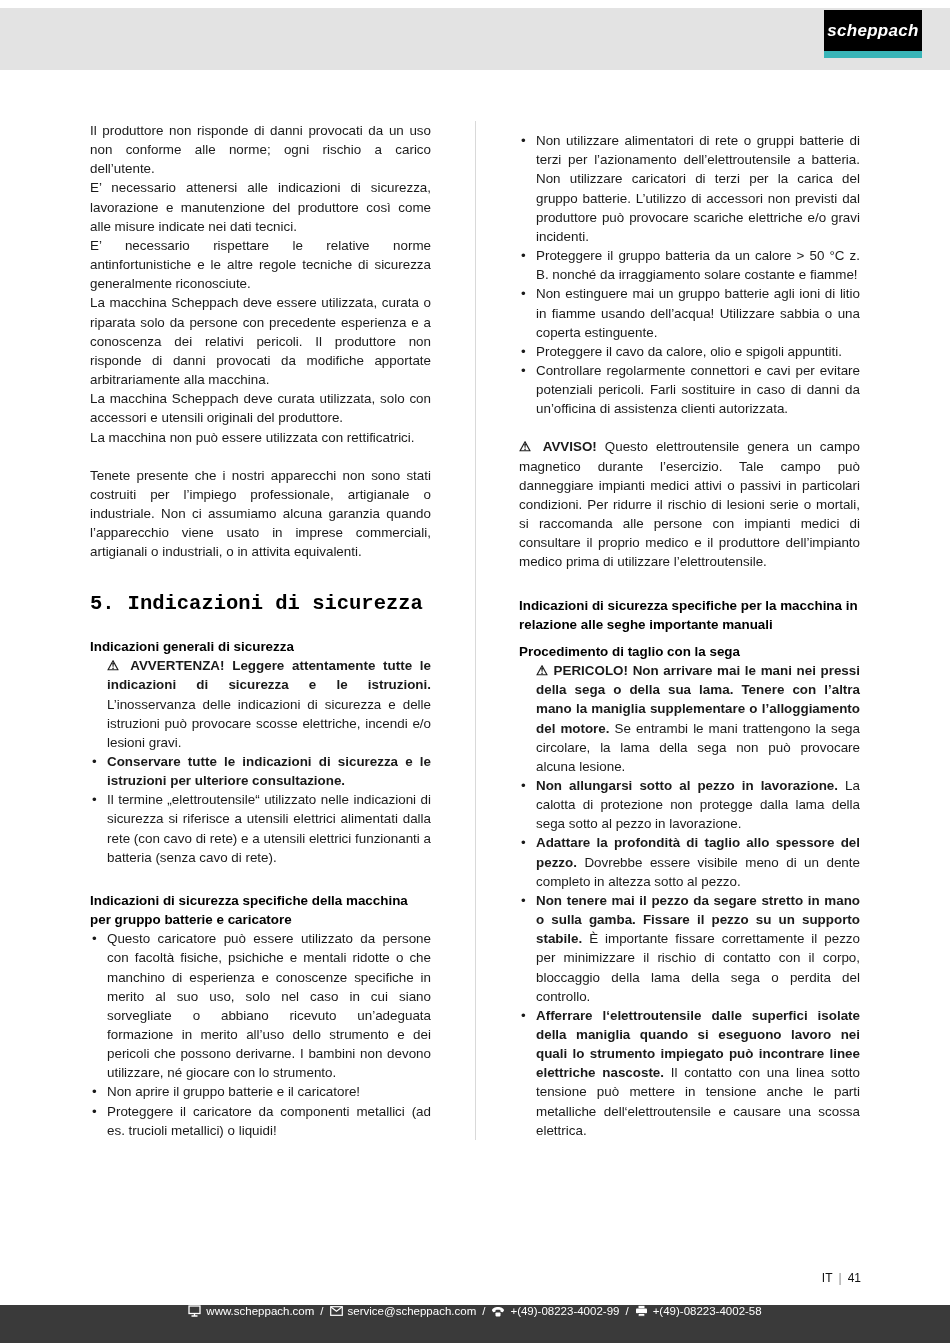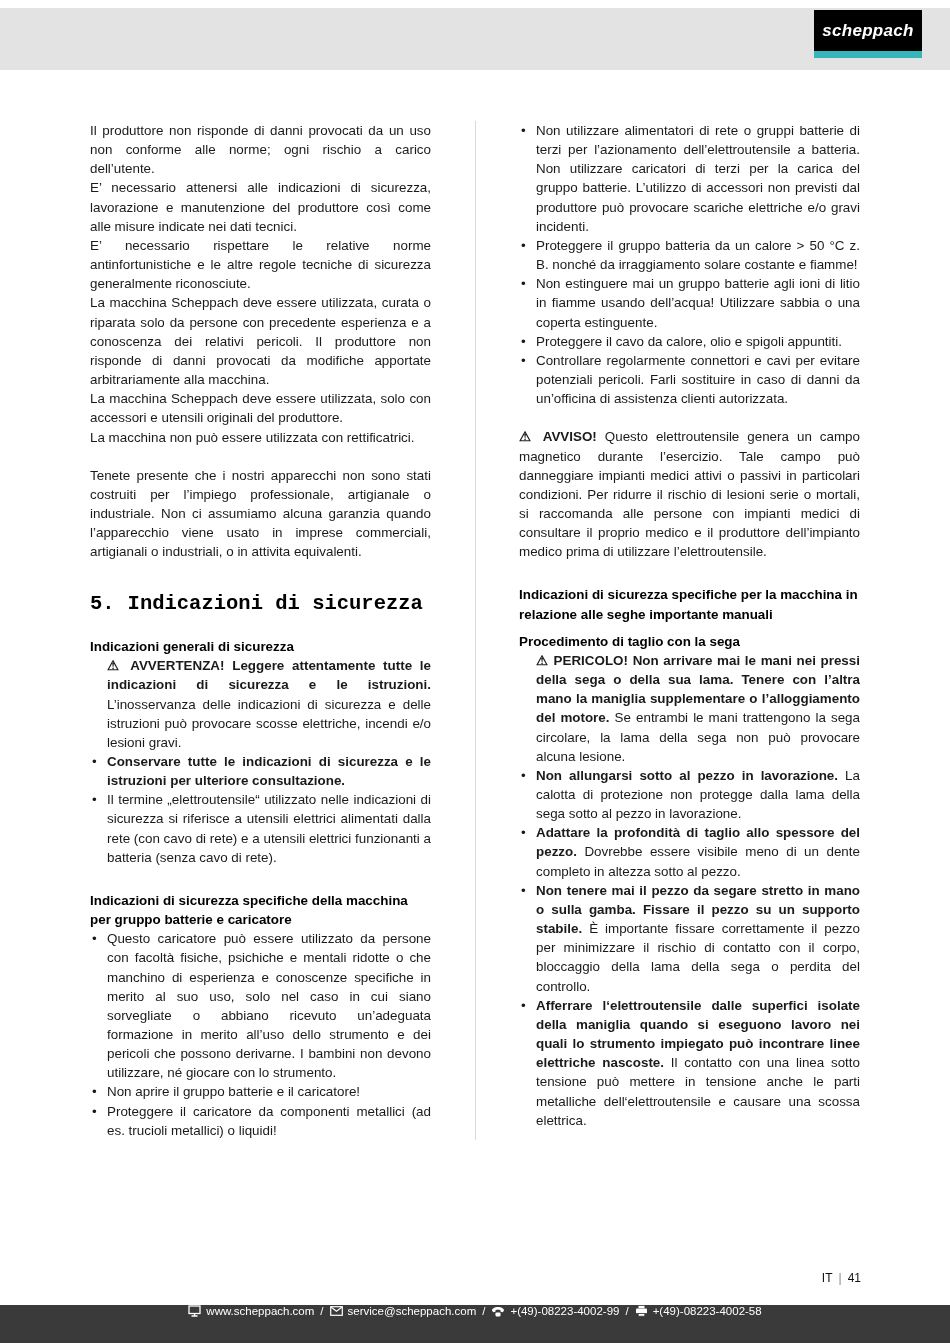--- a/index.html
+++ b/index.html
@@ -2,27 +2,27 @@
 <html lang="it" style="--accent: #38b5b8; --header-bg: #e3e3e3; --footer-bg: #3a3a3a;"><head>
 <meta charset="utf-8">
 <style>
   * { box-sizing: border-box; }
   html, body { margin: 0; padding: 0; }
   body { font-family: "Liberation Sans", sans-serif; background: #fff; }
   .page { position: relative; width: 950px; height: 1343px; background: #fff; overflow: hidden; }
 
   
   .header { position: absolute; top: 8px; left: 0; right: 0; height: 62px; background: var(--header-bg, #e3e3e3); }
-  .logo { position: absolute; top: 2px; right: 28px; width: 108px; }
+  .logo { position: absolute; top: 2px; right: 28px; width: 98px; }
   .logo-box { background: #000; color: #fff; height: 41px; display: flex; align-items: center; justify-content: center;
               font-style: italic; font-weight: bold; font-size: 17px; letter-spacing: .3px; }
   .logo-underline { height: 7px; background: var(--accent, #38b5b8); }
 
   
-  .content { position: absolute; top: 121px; left: 90px; right: 90px; display: flex; justify-content: space-between; }
+  .content { position: absolute; top: 121px; left: 90px; right: 90px; display: flex; justify-content: space-between; align-items: flex-end; }
   .col { width: 341px; font-size: 13.4px; line-height: 1.43; color: #1a1a1a; text-align: justify; hyphens: auto; -webkit-hyphens: auto; }
   .divider { width: 1px; background: #d9d9d9; align-self: stretch; }
 
   .col p { margin: 0; }
   .col p.warn { padding-left: 17px; }
   .gap { height: 19px; }
   .b { font-weight: bold; }
 
   .h1 { font-size: 20.5px; font-weight: bold; color: #000; margin: 31px 0 20px; text-align: left; line-height: 1.2; font-family: Liberation Mono, monospace; }
   .h1-num { margin-right: 13px; }
@@ -60,21 +60,21 @@
       <div class="logo-underline"></div>
     </div>
   </div>
 
   <div class="content">
     <div class="col">
         <p><span>Il produttore non risponde di danni provocati da un uso non conforme alle norme; ogni rischio a carico dell’utente.</span></p>
         <p><span>E’ necessario attenersi alle indicazioni di sicurezza, lavorazione e manutenzione del produttore così come alle misure indicate nei dati tecnici.</span></p>
         <p><span>E’ necessario rispettare le relative norme antinfortunistiche e le altre regole tecniche di sicurezza generalmente riconosciute.</span></p>
         <p><span>La macchina Scheppach deve essere utilizzata, curata o riparata solo da persone con precedente esperienza e a conoscenza dei relativi pericoli. Il produttore non risponde di danni provocati da modifiche apportate arbitrariamente alla macchina.</span></p>
-        <p><span>La macchina Scheppach deve essere utilizzata, solo con accessori e utensili originali del produttore.</span></p>
+        <p><span>La macchina Scheppach deve curata utilizzata, solo con accessori e utensili originali del produttore.</span></p>
         <p><span>La macchina non può essere utilizzata con rettificatrici.</span></p>
         <div class="gap"></div>
         <p><span>Tenete presente che i nostri apparecchi non sono stati costruiti per l’impiego professionale, artigianale o industriale. Non ci assumiamo alcuna garanzia quando l’apparecchio viene usato in imprese commerciali, artigianali o industriali, o in attivita equivalenti.</span></p>
         <h2 class="h1"><span class="h1-num">5.</span><span>Indicazioni di sicurezza</span></h2>
         <h3 class="h2">Indicazioni generali di sicurezza</h3>
         <p class="warn"><span class="b">⚠ AVVERTENZA! Leggere attentamente tutte le indicazioni di sicurezza e le istruzioni. </span><span>L’inosservanza delle indicazioni di sicurezza e delle istruzioni può provocare scosse elettriche, incendi e/o lesioni gravi.</span></p>
         <ul class="bullets">
           <li><span class="b">Conservare tutte le indicazioni di sicurezza e le istruzioni per ulteriore consultazione.</span></li>
           <li><span>Il termine „elettroutensile“ utilizzato nelle indicazioni di sicurezza si riferisce a utensili elettrici alimentati dalla rete (con cavo di rete) e a utensili elettrici funzionanti a batteria (senza cavo di rete).</span></li>
         </ul>

